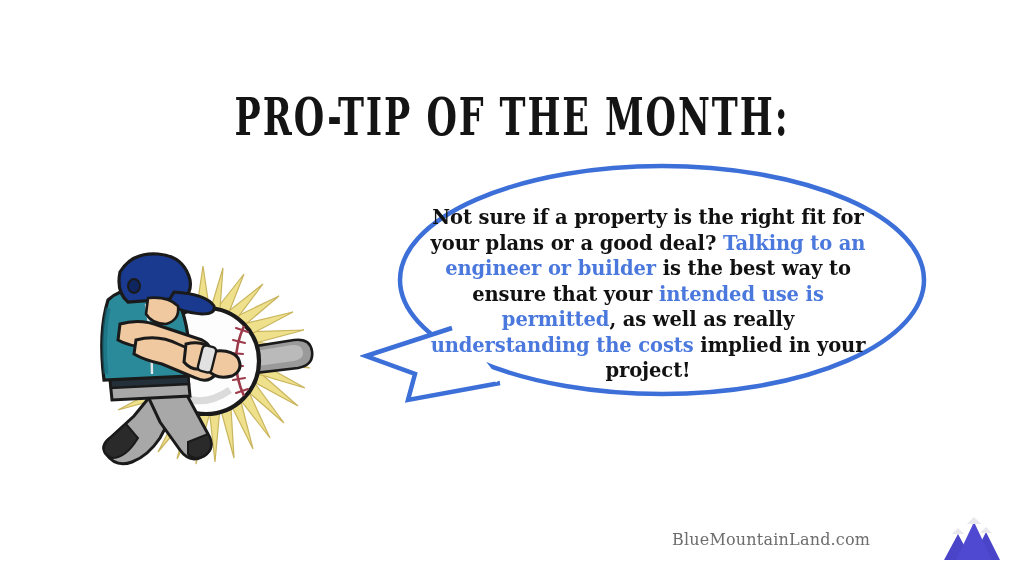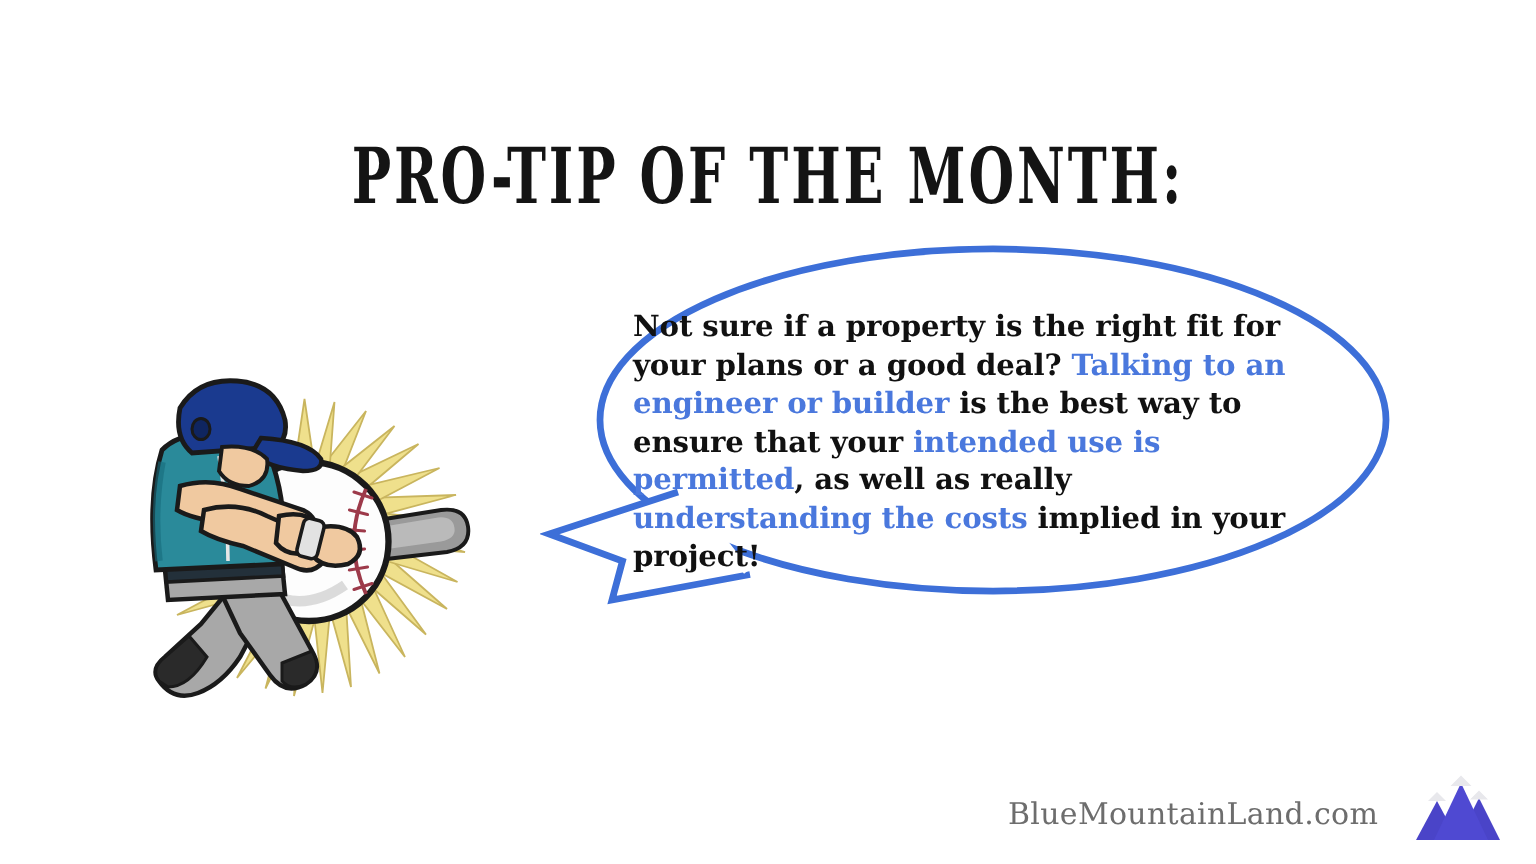--- a/index.html
+++ b/index.html
@@ -46,37 +46,37 @@
     left: 0;
     top: 0;
     width: 580px;
     height: 255px;
   }
   .bubble-text {
     position: absolute;
     left: 62px;
     top: 45px;
     width: 452px;
-    text-align: left;
+    text-align: center;
     font-family: "DejaVu Serif", serif;
     font-weight: 700;
     font-size: 19.5px;
     line-height: 25.5px;
     color: #111111;
     letter-spacing: -0.1px;
   }
   .hl { color: #4a78dd; }
 
   
   .footer-brand {
     position: absolute;
     left: 672px;
     top: 530px;
     font-family: "DejaVu Serif", serif;
-    font-size: 20px;
+    font-size: 16px;
     letter-spacing: 0.2px;
     color: #6d6d6d;
     white-space: nowrap;
   }
   .logo {
     position: absolute;
     left: 926px;
     top: 516px;
     width: 78px;
     height: 48px;

